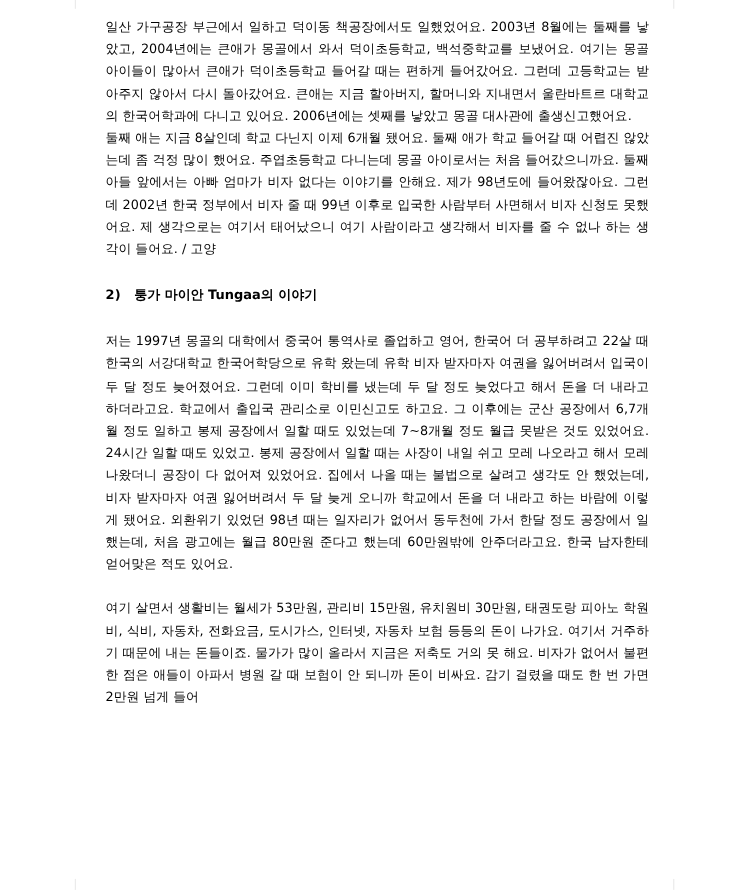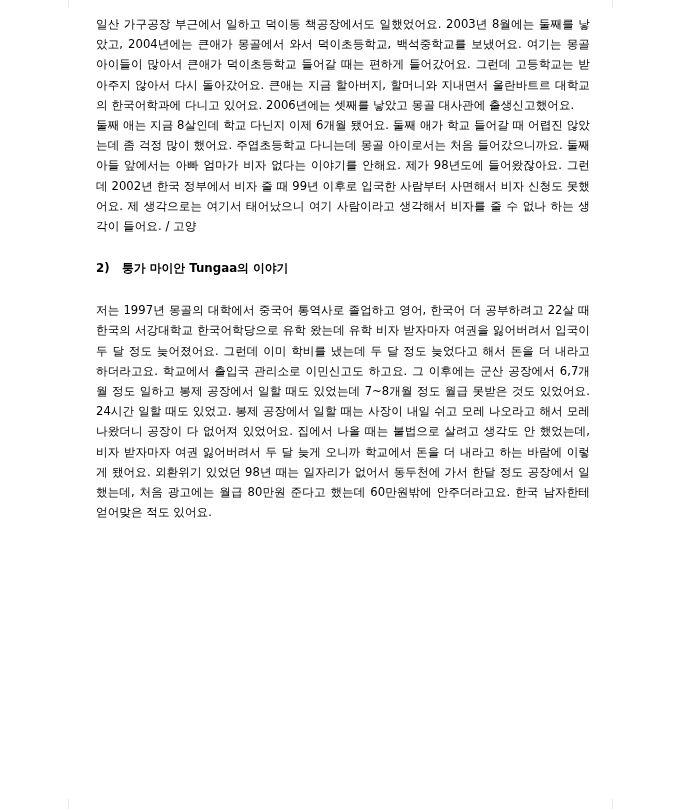--- a/index.html
+++ b/index.html
@@ -98,15 +98,16 @@
       <span class="num">2)</span>
       <span class="htext">퉁가 마이안 Tungaa의 이야기</span>
     </div>
 
     <div class="gap-lg"></div>
 
     <p class="body-para">저는 1997년 몽골의 대학에서 중국어 통역사로 졸업하고 영어, 한국어 더 공부하려고 22살 때 한국의 서강대학교 한국어학당으로 유학 왔는데 유학 비자 받자마자 여권을 잃어버려서 입국이 두 달 정도 늦어졌어요. 그런데 이미 학비를 냈는데 두 달 정도 늦었다고 해서 돈을 더 내라고 하더라고요. 학교에서 출입국 관리소로 이민신고도 하고요. 그 이후에는 군산 공장에서 6,7개월 정도 일하고 봉제 공장에서 일할 때도 있었는데 7~8개월 정도 월급 못받은 것도 있었어요. 24시간 일할 때도 있었고. 봉제 공장에서 일할 때는 사장이 내일 쉬고 모레 나오라고 해서 모레 나왔더니 공장이 다 없어져 있었어요. 집에서 나올 때는 불법으로 살려고 생각도 안 했었는데, 비자 받자마자 여권 잃어버려서 두 달 늦게 오니까 학교에서 돈을 더 내라고 하는 바람에 이렇게 됐어요. 외환위기 있었던 98년 때는 일자리가 없어서 동두천에 가서 한달 정도 공장에서 일했는데, 처음 광고에는 월급 80만원 준다고 했는데 60만원밖에 안주더라고요. 한국 남자한테 얻어맞은 적도 있어요.</p>
 
     <div class="gap-md"></div>
 
+    <p class="body-para">여기 살면서 생활비는 월세가 53만원, 관리비 15만원, 유치원비 30만원, 태권도랑 피아노 학원비, 식비, 자동차, 전화요금, 도시가스, 인터넷, 자동차 보험 등등의 돈이 나가요. 여기서 거주하기 때문에 내는 돈들이죠. 물가가 많이 올라서 지금은 저축도 거의 못 해요. 비자가 없어서 불편한 점은 애들이 아파서 병원 갈 때 보험이 안 되니까 돈이 비싸요. 감기 걸렸을 때도 한 번 가면 2만원 넘게 들어</p>
 
   </div>
 </div>
 
 </body></html>

